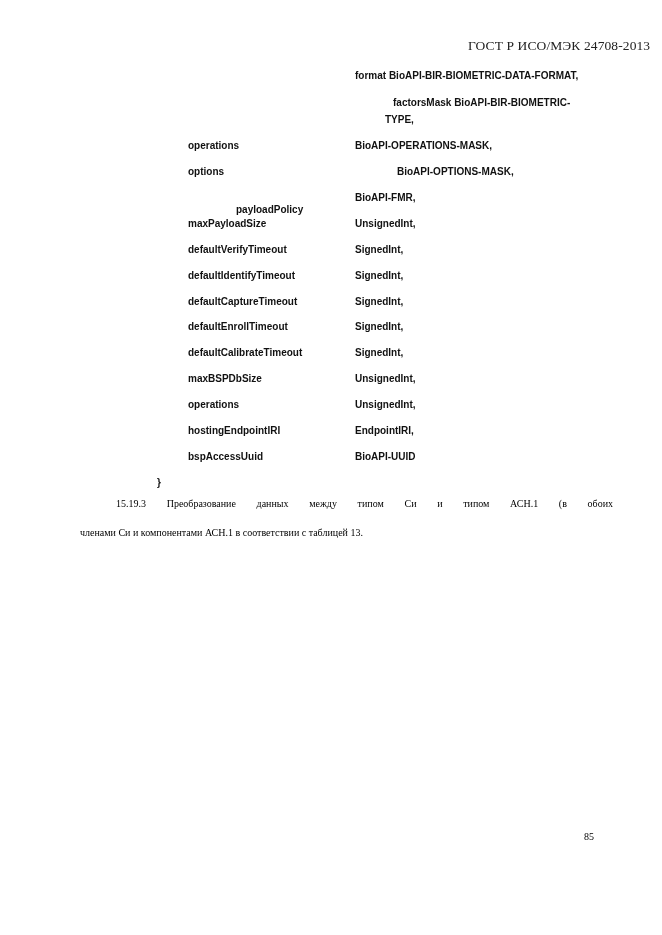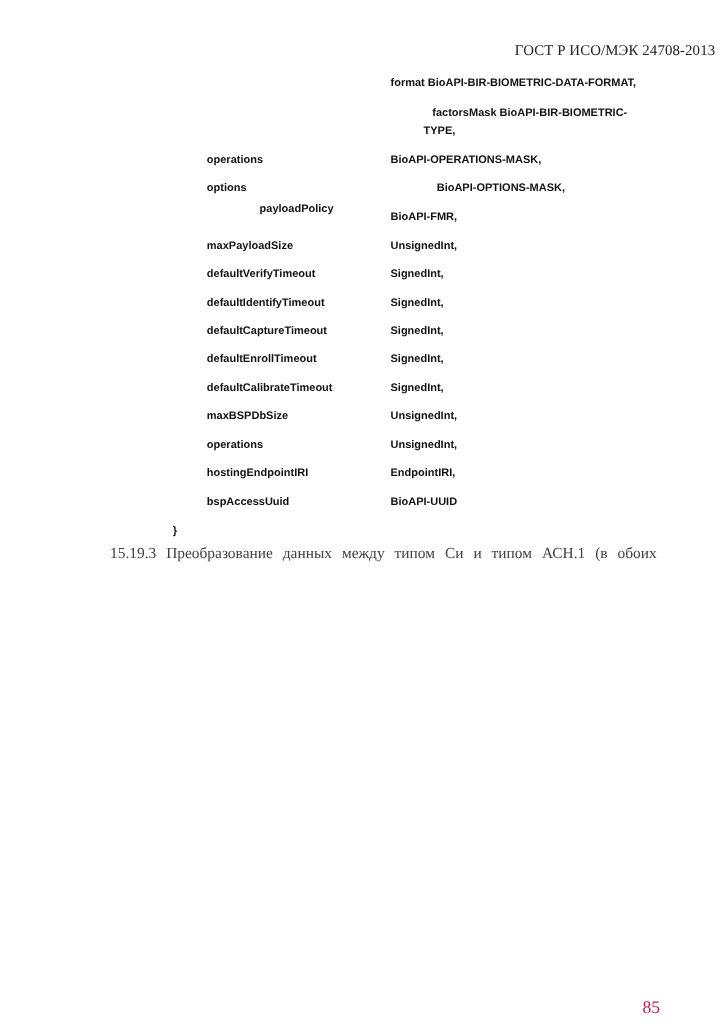--- a/index.html
+++ b/index.html
@@ -29,65 +29,65 @@
       font-weight: bold;
       font-size: 10px;
       color: #111;
       position: absolute;
       white-space: nowrap;
     }
     .row-name { left: 188px; }
     .row-type { left: 355px; }
     .para {
       position: absolute;
-      left: 64px;
+      left: 80px;
       width: 533px;
       font-family: "Liberation Serif", serif;
-      font-size: 14px;
+      font-size: 10px;
       line-height: 29px;
-      color: #404040;
+      color: #000000;
       text-align: justify;
     }
     .para .line {
       display: block;
       white-space: nowrap;
     }
     .para .line.justify {
       text-align: justify;
       text-align-last: justify;
       white-space: normal;
     }
     .page-number {
       position: absolute;
-      top: 908px;
+      top: 831px;
       left: 584px;
       font-family: "Liberation Serif", serif;
-      font-size: 16px;
-      color: #be185d;
+      font-size: 10px;
+      color: #000000;
     }
   </style>
 </head>
 <body>
 
 <div>
 
   <div class="header">ГОСТ Р ИСО/МЭК 24708-2013</div>
 
   <div>
     <div class="code" style="top:70px; left:355px;">format BioAPI-BIR-BIOMETRIC-DATA-FORMAT,</div>
     <div class="code" style="top:97px; left:393px;">factorsMask BioAPI-BIR-BIOMETRIC-</div>
     <div class="code" style="top:114px; left:385px;text-align:right;">TYPE,</div>
 
     <div class="code row-name" style="top:140px;">operations</div>
     <div class="code row-type" style="top:140px;">BioAPI-OPERATIONS-MASK,</div>
 
     <div class="code row-name" style="top:166px;text-align:center;">options</div>
     <div class="code row-type" style="top:166px;padding-left:42px;">BioAPI-OPTIONS-MASK,</div>
 
-    <div class="code row-name" style="top:185px;padding-left:48px;">payloadPolicy</div>
+    <div class="code row-name" style="top:204px;padding-left:48px;">payloadPolicy</div>
     <div class="code row-type" style="top:192px;">BioAPI-FMR,</div>
 
     <div class="code row-name" style="top:218px;">maxPayloadSize</div>
     <div class="code row-type" style="top:218px;">UnsignedInt,</div>
 
     <div class="code row-name" style="top:244px;">defaultVerifyTimeout</div>
     <div class="code row-type" style="top:244px;">SignedInt,</div>
 
     <div class="code row-name" style="top:270px;">defaultIdentifyTimeout</div>
     <div class="code row-type" style="top:270px;">SignedInt,</div>
@@ -111,17 +111,18 @@
     <div class="code row-type" style="top:425px;">EndpointIRI,</div>
 
     <div class="code row-name" style="top:451px;">bspAccessUuid</div>
     <div class="code row-type" style="top:451px;">BioAPI-UUID</div>
 
     <div class="code" style="top:477px; left:157px;">}</div>
   </div>
 
   <div class="para" style="top:489px;">
     <span class="line justify" style="padding-left:36px; width:497px; box-sizing:content-box;">15.19.3 Преобразование данных между типом Си и типом АСН.1 (в обоих</span>
+    <span class="line">членами Си и компонентами АСН.1 в соответствии с таблицей 13.</span>
   </div>
 
   <div class="page-number">85</div>
 
 </div>
 
 </body></html>

